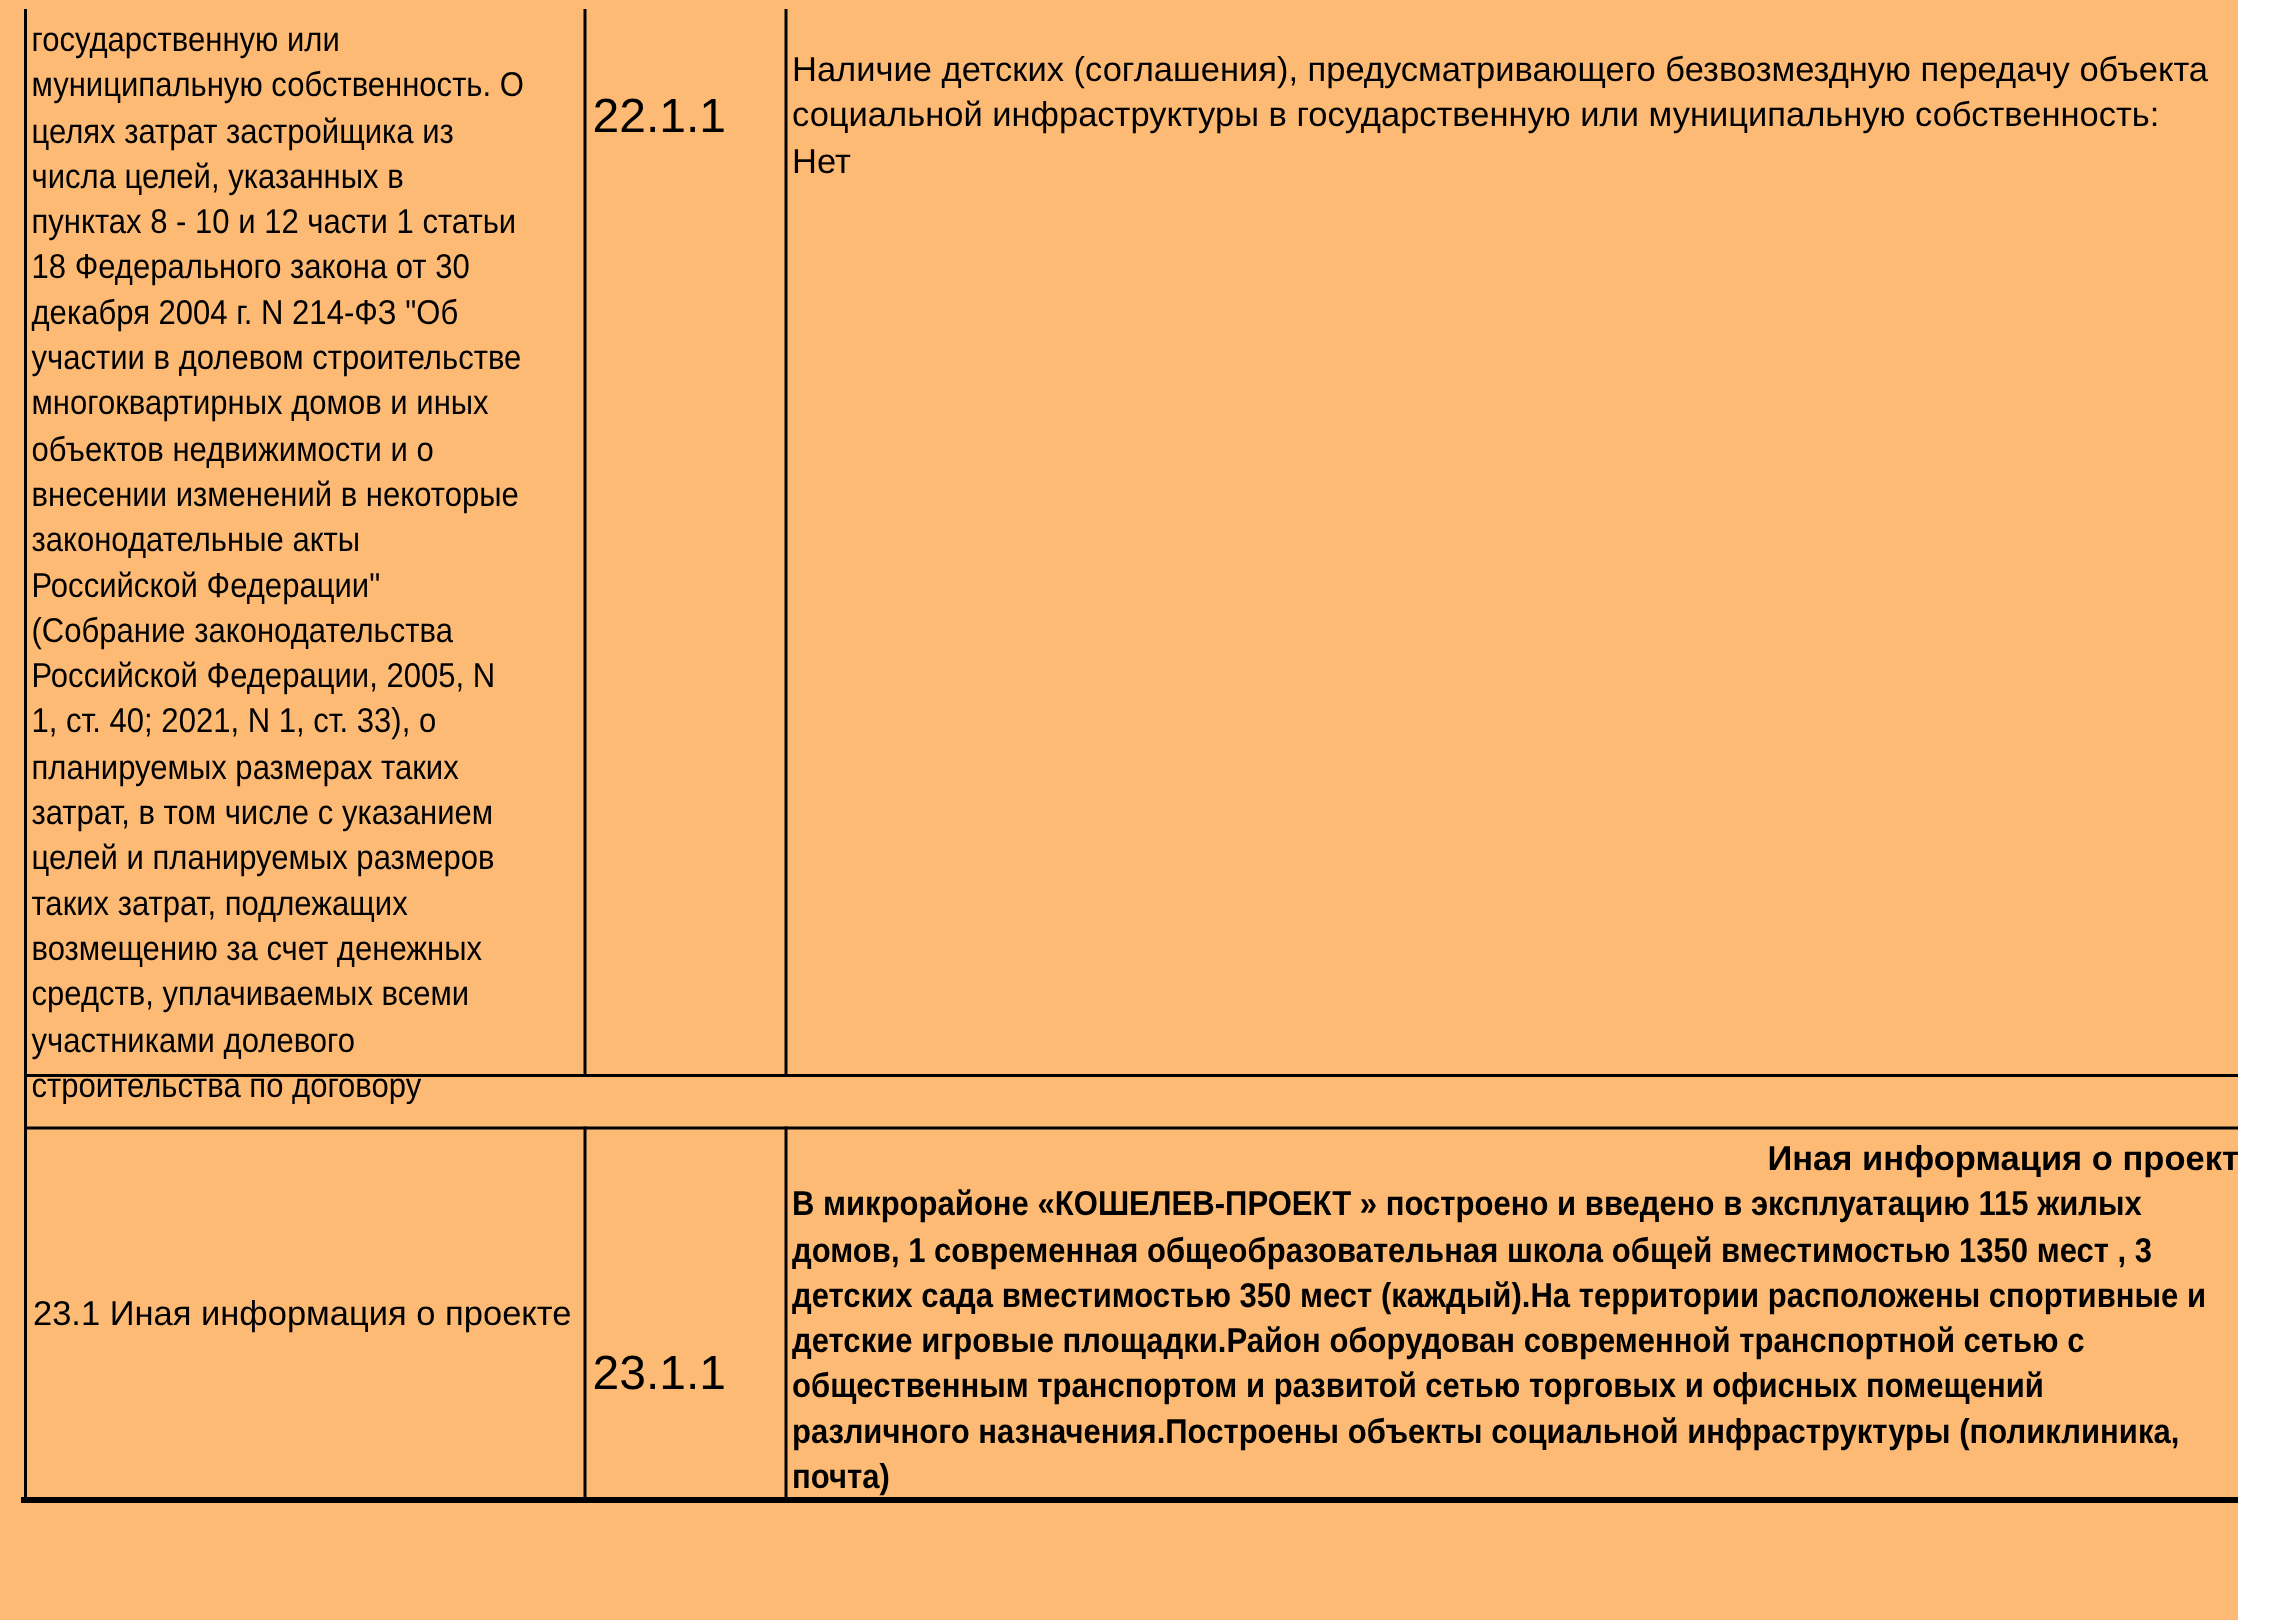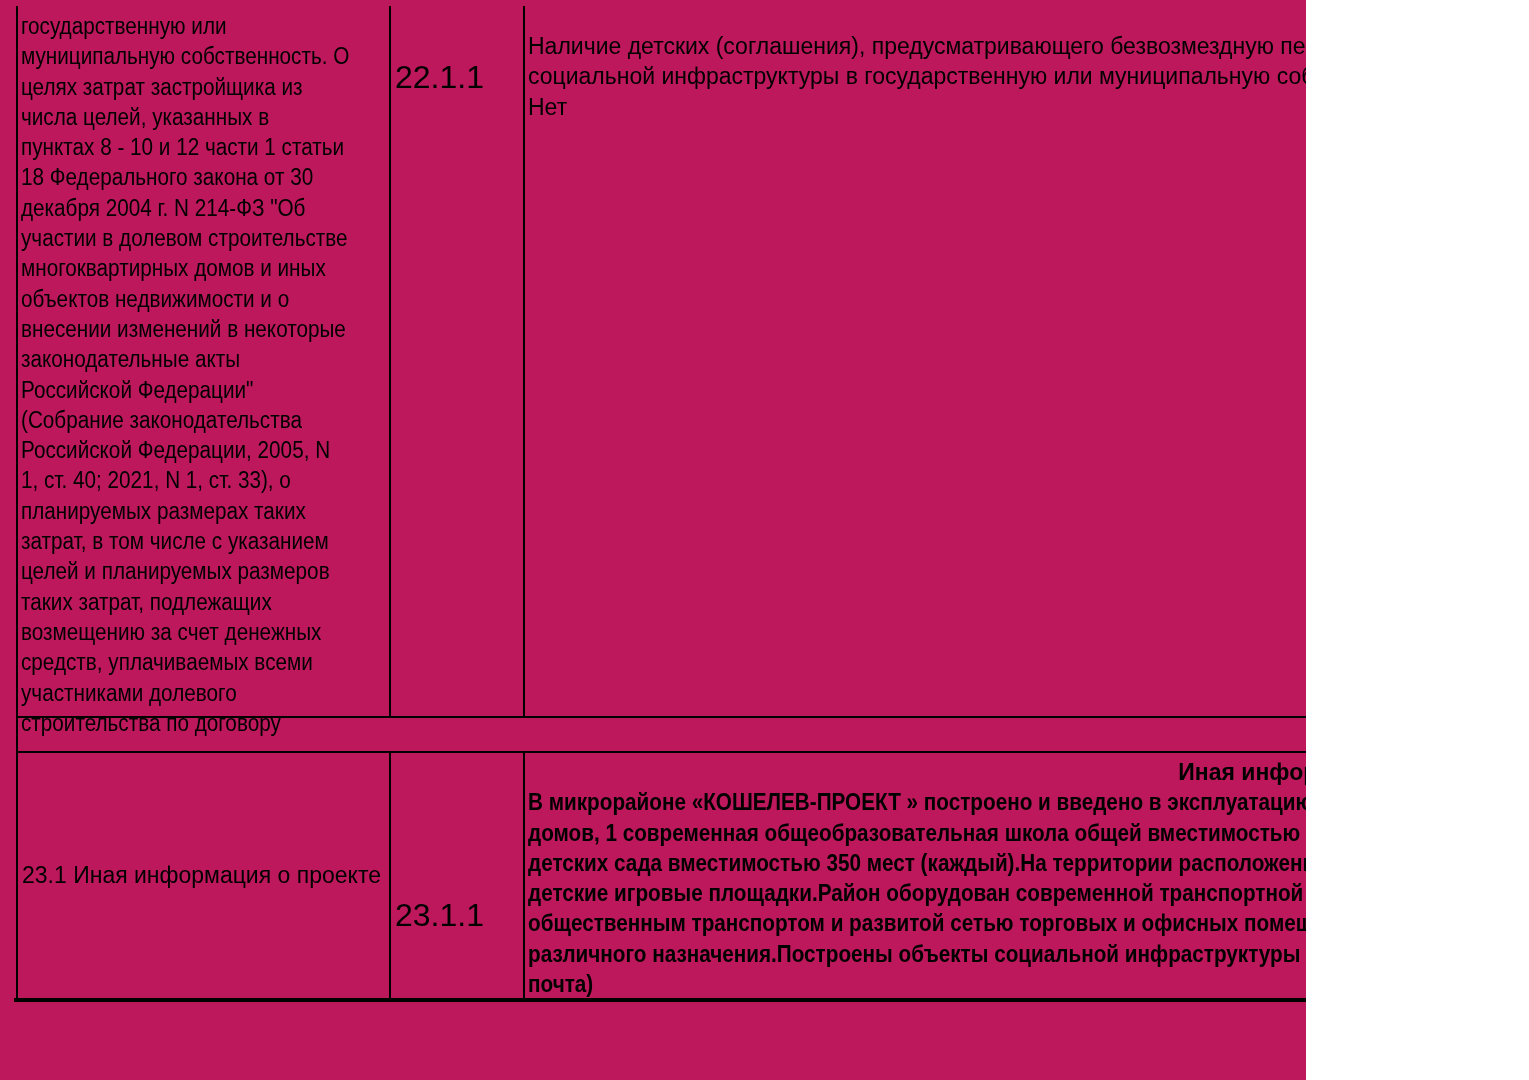--- a/index.html
+++ b/index.html
@@ -1,20 +1,20 @@
 <!DOCTYPE html>
 <html><head>
 <meta charset="utf-8">
 <style>
   html,body{margin:0;padding:0;background:#fff;}
   .page{
     position:relative;
-    width:1306px;
+    width:1492px;
     height:1080px;
-    background:#be185d;
+    background:#fdba74;
     overflow:hidden;
     font-family:"Liberation Sans", sans-serif;
     color:#000;
   }
   .vline{position:absolute;width:2px;background:#000;}
   .hline{position:absolute;height:2px;background:#000;}
   .hline-thick{position:absolute;height:4px;background:#000;}
   .celltext{
     position:absolute;
     font-size:23px;

